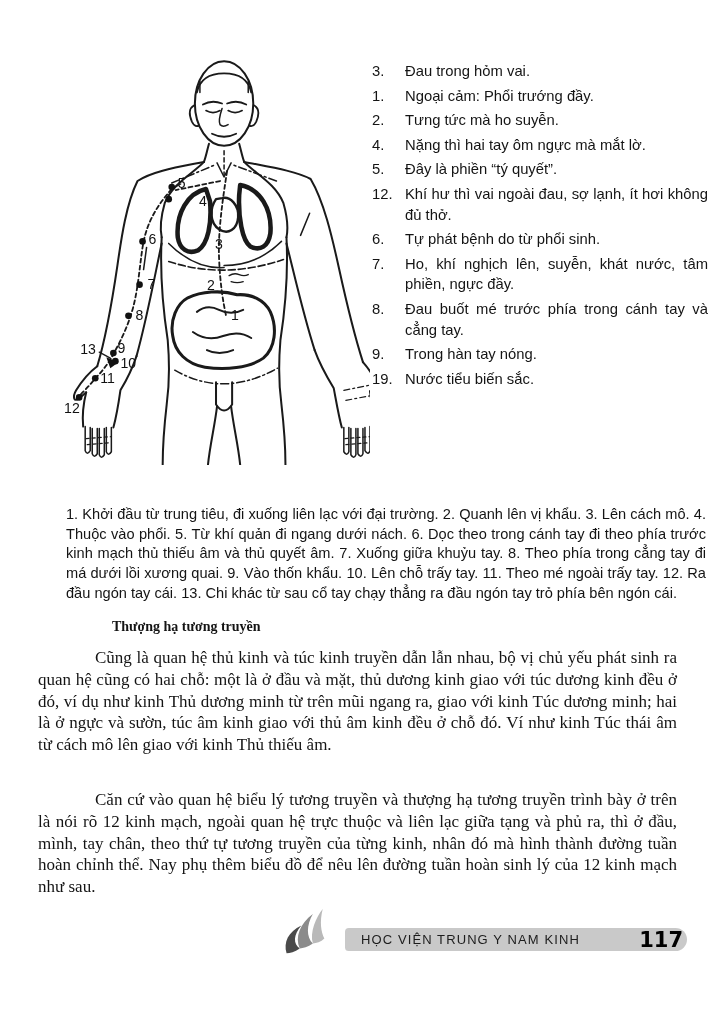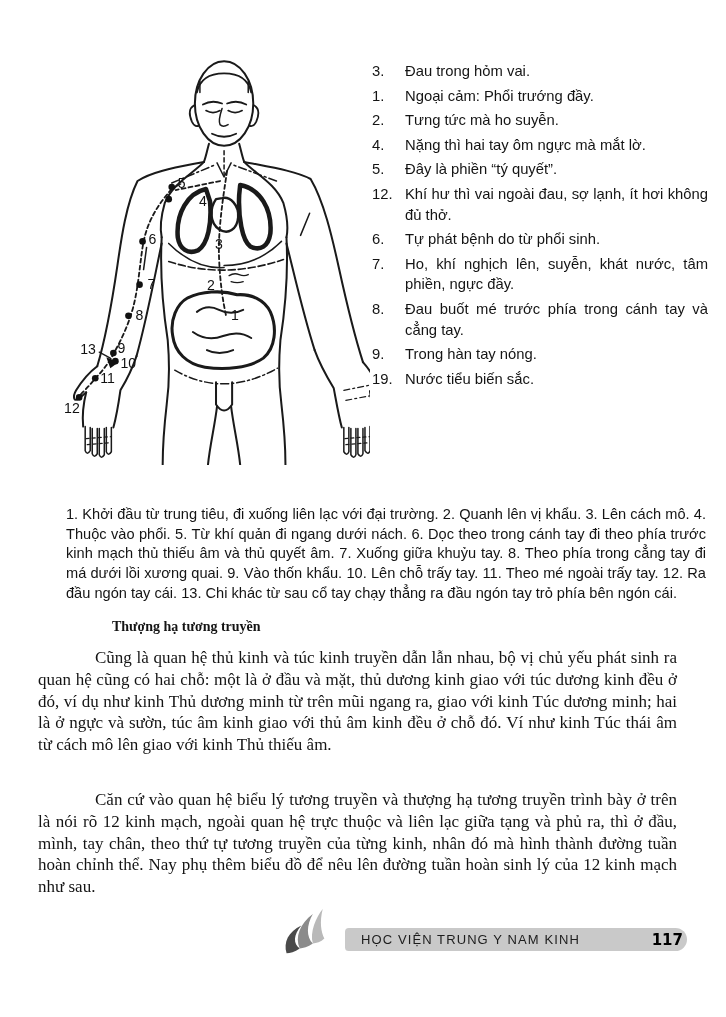--- a/index.html
+++ b/index.html
@@ -41,21 +41,21 @@
   
   .footer-bar {
     position:absolute; left:313px; top:928px; width:342px; height:23px;
     background:#c9c9c9; border-radius:4px 12px 12px 4px;
     display:flex; align-items:center;margin-left:32px;
   }
   .footer-institution {
     padding-left:16px; font-size:13px; letter-spacing:1.1px; color:#1c1c1c; white-space:nowrap;
   }
   .footer-page {
-    margin-left:auto; padding-right:4px; font-weight:bold; font-size:15px;
+    margin-left:auto; padding-right:4px; font-weight:bold; font-size:21px;
     font-family:"DejaVu Sans", sans-serif; color:#000;
   }
   .footer-logo { position:absolute; left:280px; top:901px; width:46px; height:62px; }
 </style>
 </head>
 <body>
 
 <div class="page">
 
   <div class="figure-wrap">

